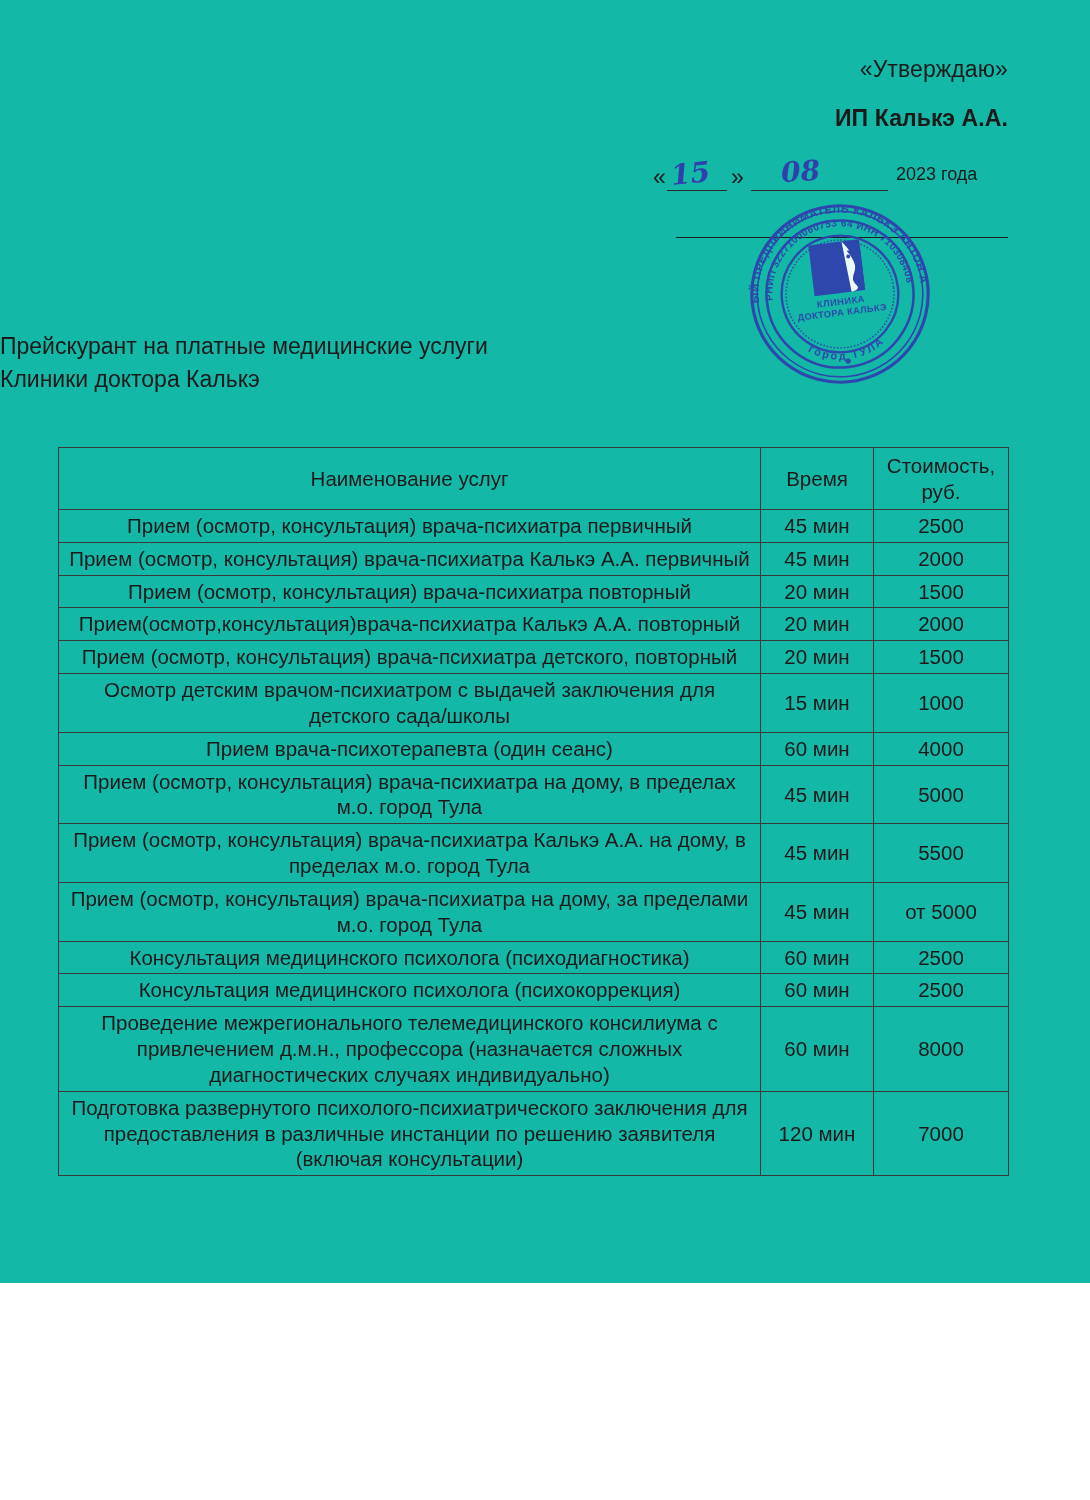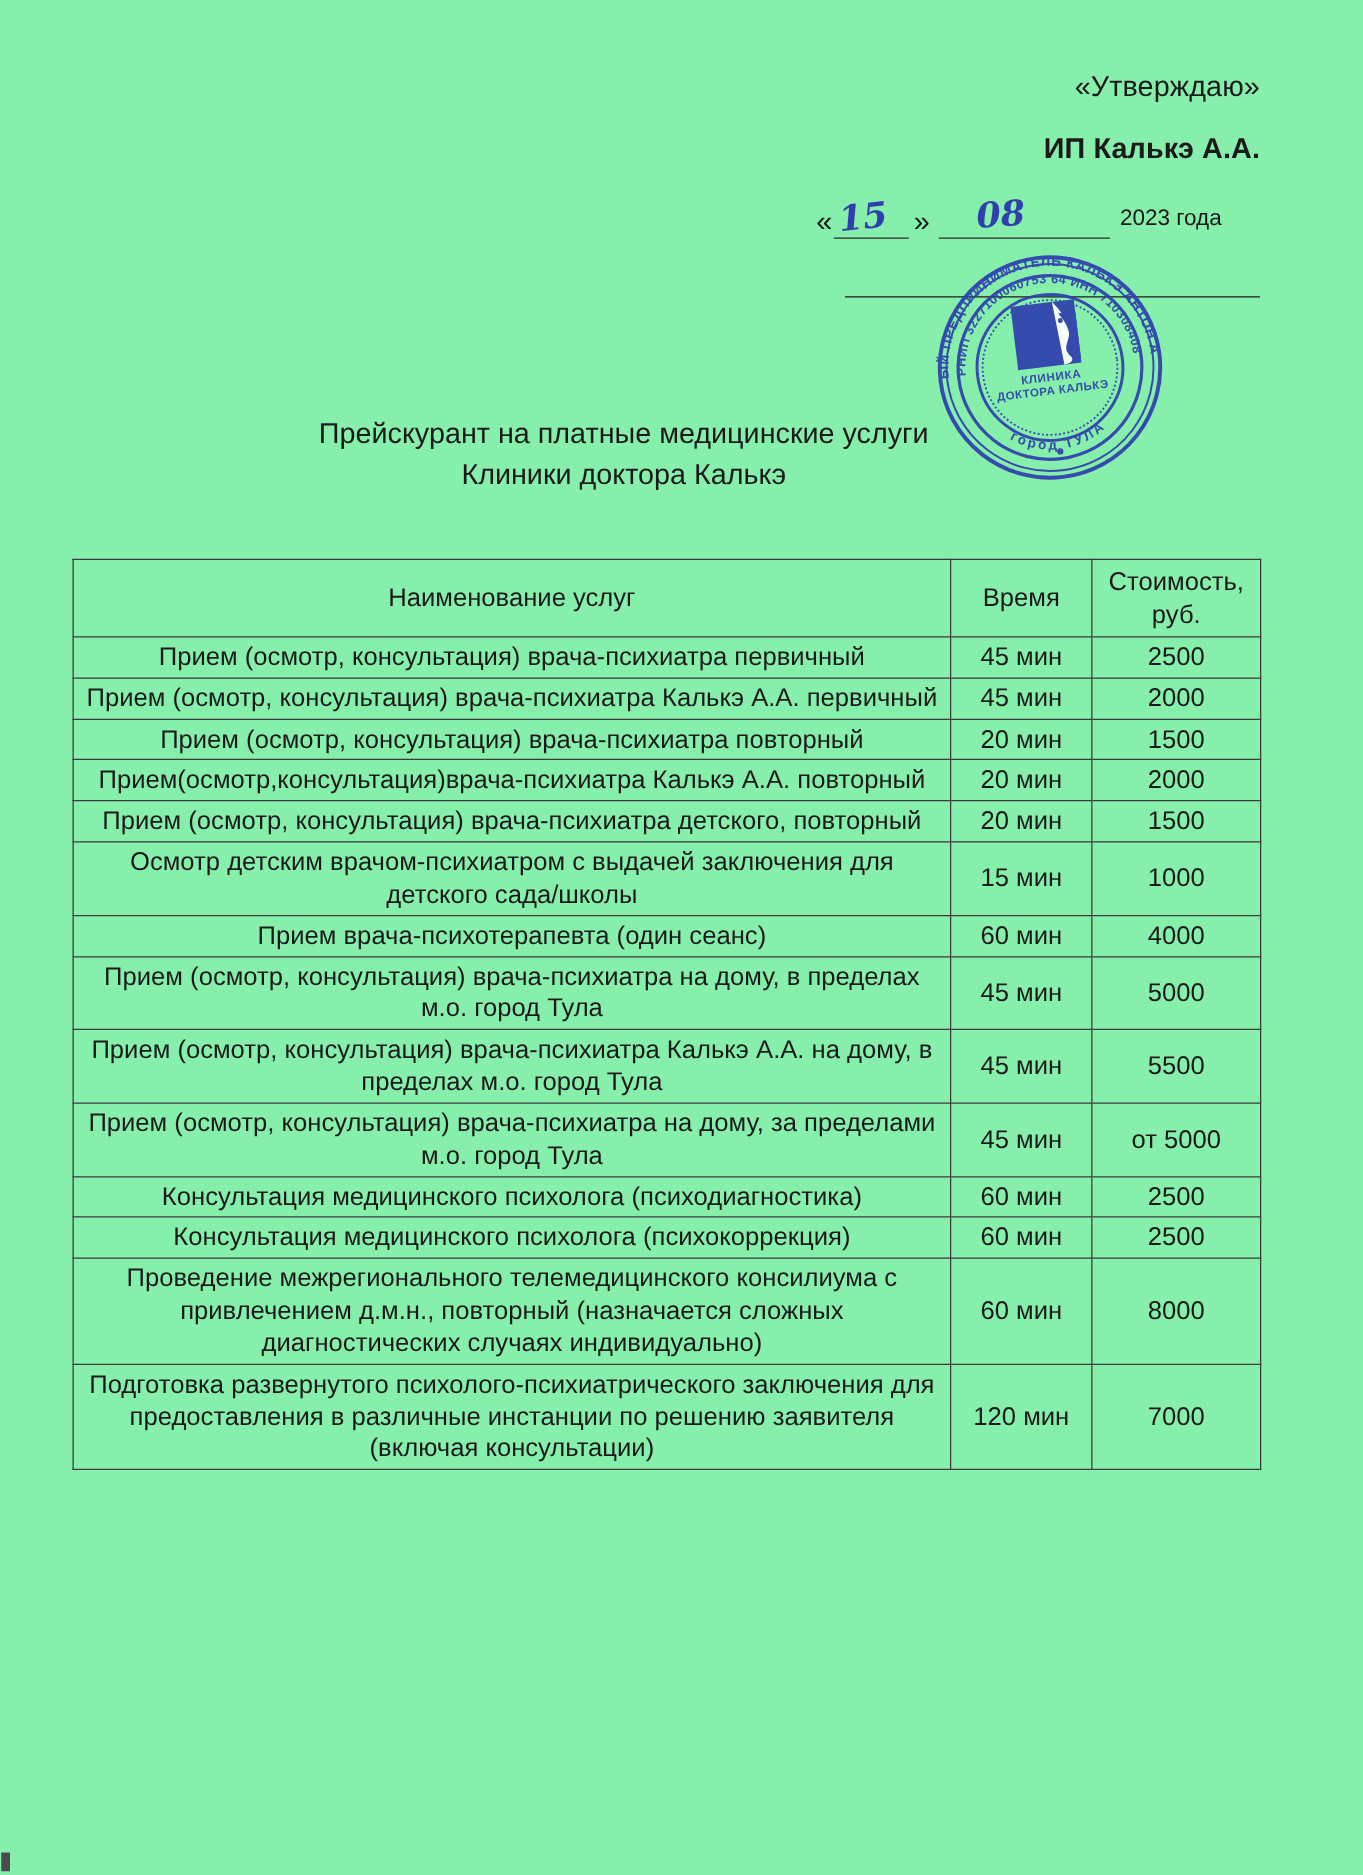--- a/index.html
+++ b/index.html
@@ -4,22 +4,22 @@
 <title>Прейскурант</title>
 <style>
   html, body {
     margin: 0;
     padding: 0;
     background: #ffffff;
   }
   .page {
     position: relative;
     width: 1090px;
-    height: 1500px;
-    background: #86efac;
+    height: 1283px;
+    background: #14b8a6;
     font-family: "Liberation Sans", "DejaVu Sans", sans-serif;
     color: #1a1a1a;
     overflow: hidden;
   }
 
   
   .header-block {
     position: absolute;
     top: 58px;
     right: 82px;
@@ -114,21 +114,20 @@
     opacity: .93;
     pointer-events: none;
   }
 
   
   .doc-title {
     position: absolute;
     left: 0;
     top: 330px;
     width: 1090px;
-    text-align: center;
     font-size: 23px;
     line-height: 1.42;
     padding-right: 92px;
     box-sizing: border-box;
   }
 
   
   .table-wrap {
     position: absolute;
     left: 58px;
@@ -306,21 +305,21 @@
             <td class="c-desc">Консультация медицинского психолога (психодиагностика)</td>
             <td>60 мин</td>
             <td>2500</td>
           </tr>
           <tr>
             <td class="c-desc">Консультация медицинского психолога (психокоррекция)</td>
             <td>60 мин</td>
             <td>2500</td>
           </tr>
           <tr>
-            <td class="c-desc">Проведение межрегионального телемедицинского консилиума с привлечением д.м.н., повторный (назначается сложных диагностических случаях индивидуально)</td>
+            <td class="c-desc">Проведение межрегионального телемедицинского консилиума с привлечением д.м.н., профессора (назначается сложных диагностических случаях индивидуально)</td>
             <td>60 мин</td>
             <td>8000</td>
           </tr>
           <tr>
             <td class="c-desc">Подготовка развернутого психолого-психиатрического заключения для предоставления в различные инстанции по решению заявителя (включая консультации)</td>
             <td>120 мин</td>
             <td>7000</td>
           </tr>
         </tbody>
     </table>

